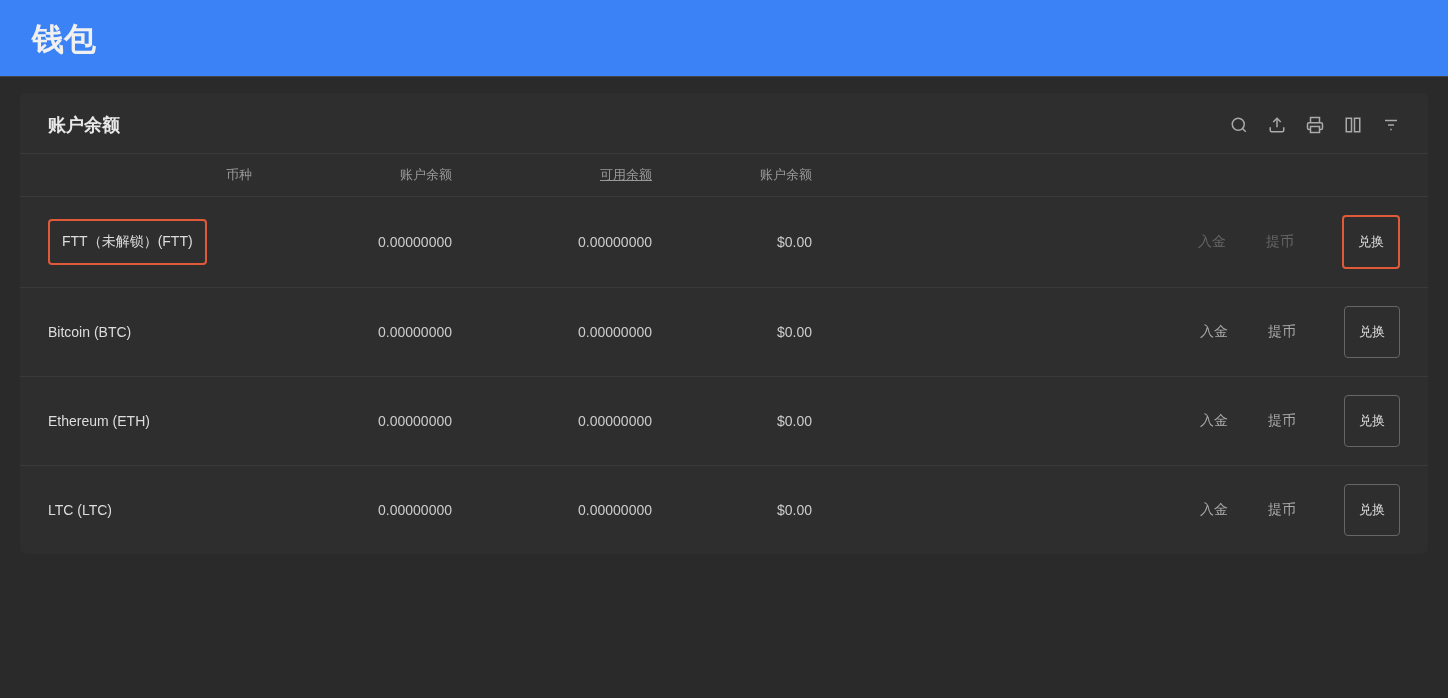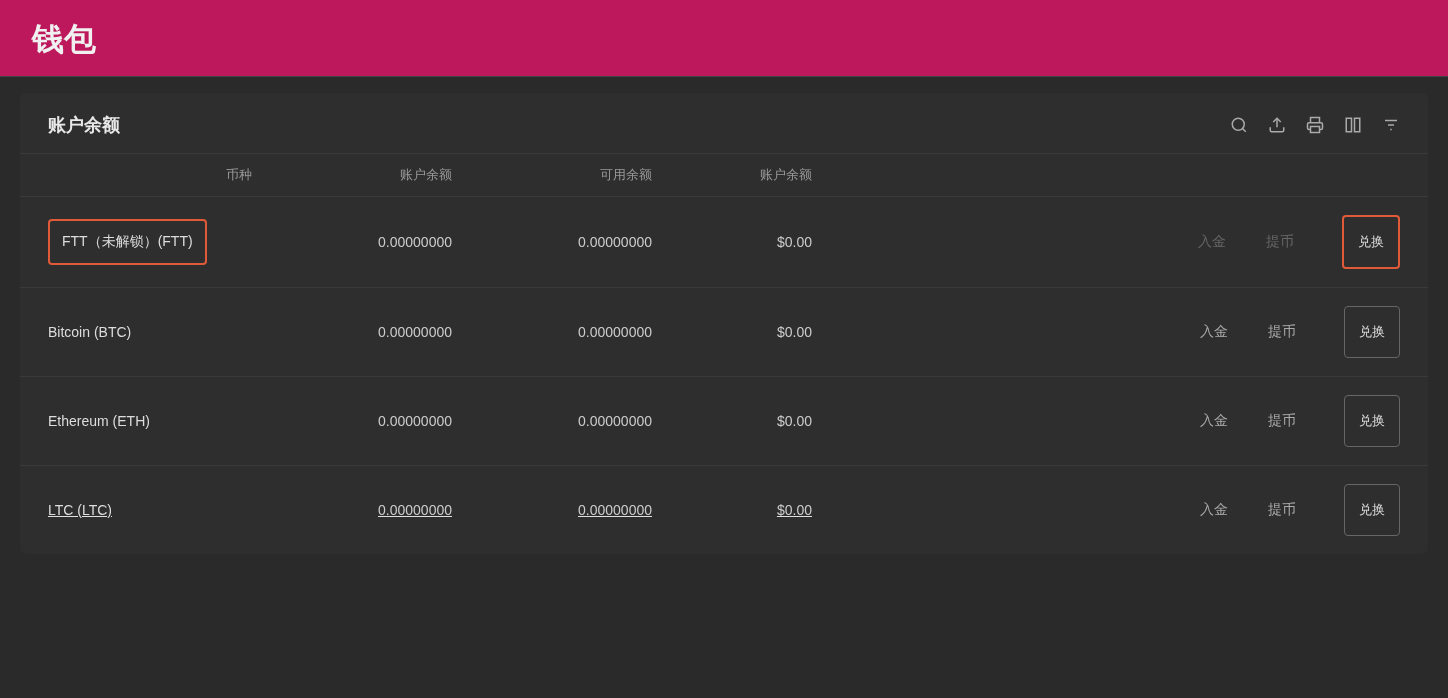--- a/index.html
+++ b/index.html
@@ -4,21 +4,21 @@
   <style>
     * { margin: 0; padding: 0; box-sizing: border-box; }
     body {
       background-color: #2a2a2a;
       color: #e0e0e0;
       font-family: -apple-system, BlinkMacSystemFont, "PingFang SC", "Microsoft YaHei", sans-serif;
       min-height: 698px;
       width: 1448px;
     }
     .page-header {
-      background-color: #be185d;
+      background-color: #3b82f6;
       padding: 18px 32px 14px 32px;
       border-bottom: 1px solid #444;
     }
     .page-title {
       font-size: 32px;
       font-weight: bold;
       color: #f0f0f0;
     }
     .main-content {
       background-color: #2e2e2e;
@@ -61,21 +61,21 @@
       padding: 12px 28px;
       text-align: right;
       font-size: 13px;
       color: #999;
       font-weight: normal;
     }
     thead th.right { text-align: right; }
     tbody tr {
       border-bottom: 1px solid #3a3a3a;
     }
-    tbody tr:last-child { border-bottom: none; text-decoration: underline; }
+    tbody tr:last-child { border-bottom: none; }
     tbody td {
       padding: 18px 28px;
       font-size: 14px;
       color: #ccc;
     }
     tbody td.right { text-align: right; }
     .currency-name {
       color: #ddd;
       font-size: 14px;
     }
@@ -132,21 +132,21 @@
     .ftt-name-wrapper {
       display: inline-block;
       border: 2px solid #e05a3a;
       border-radius: 4px;
       padding: 12px 12px;
       color: #ddd;
       font-size: 14px;
     }
     .col-currency { width: 260px; }
     .col-balance { width: 200px; text-align: right; }
-    .col-available { width: 200px; text-align: right; }
+    .col-available { width: 200px; text-align: right; text-decoration: underline; }
     .col-usd { width: 160px; text-align: right; }
     .col-actions { text-align: right; }
   </style>
 </head>
 <body>
 
 <div class="page-header">
   <span class="page-title">钱包</span>
 </div>
 

